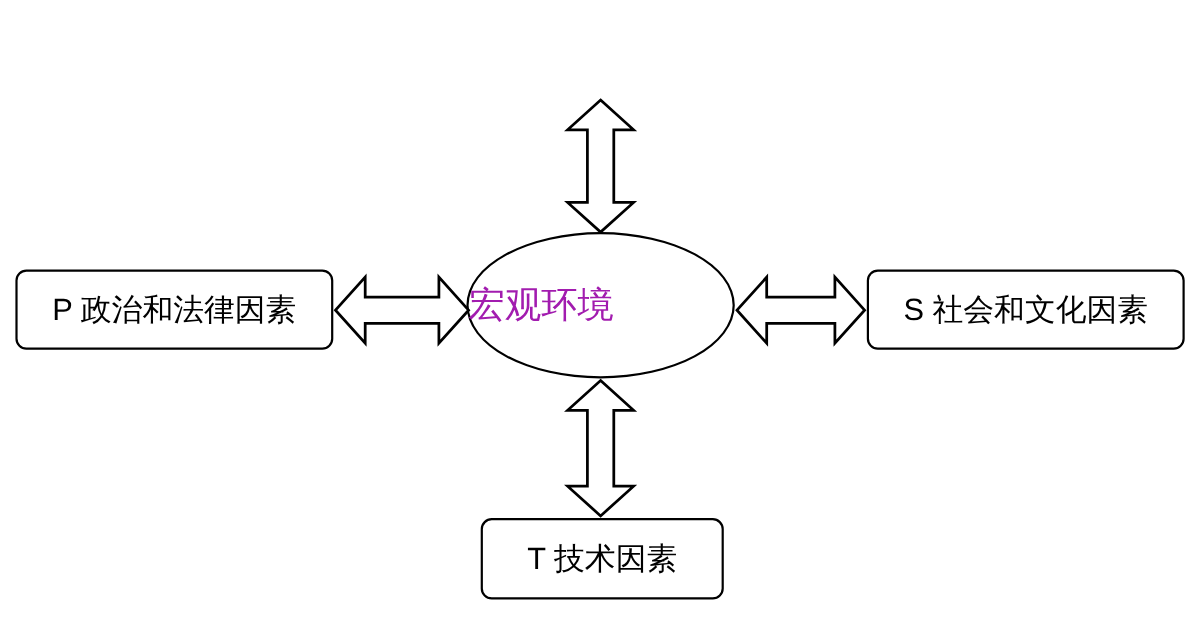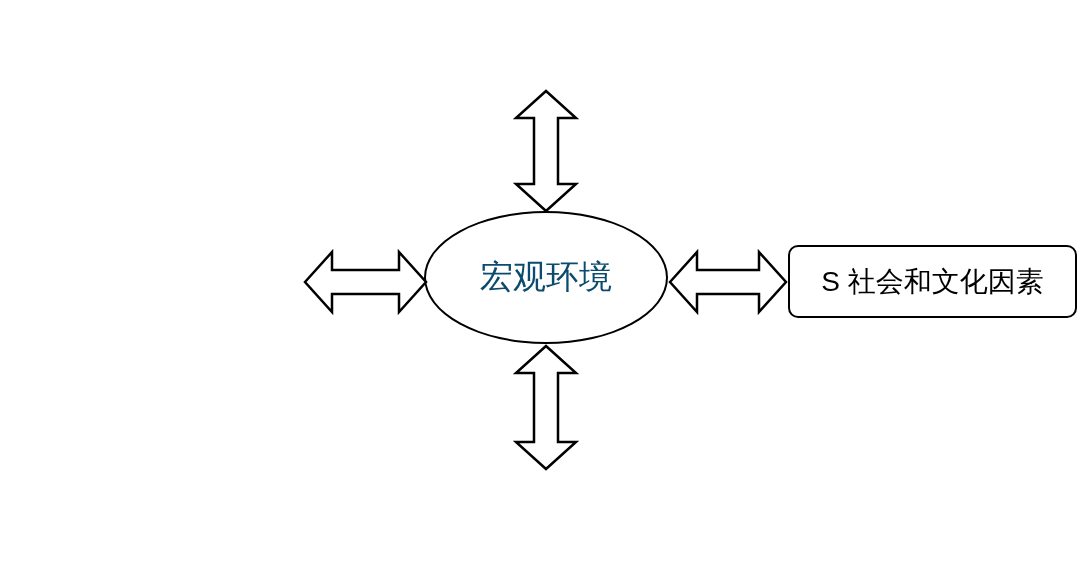--- a/index.html
+++ b/index.html
@@ -37,23 +37,22 @@
     left: 424px;
     top: 211px;
     width: 244px;
     height: 133px;
     box-sizing: border-box;
     border: 2.5px solid #000000;
     border-radius: 50%;
     background: #ffffff;
     display: flex;
     align-items: center;
-    justify-content: center;
     font-size: 33px;
-    color: #0c4a6e;
+    color: #a21caf;
     white-space: nowrap;
   }
   .arrow {
     position: absolute;
     overflow: visible;
   }
   .arrow path {
     fill: #ffffff;
     stroke: #000000;
     stroke-width: 2.5px;
@@ -63,25 +62,31 @@
   .arrow-bottom { left: 514px; top: 344px; }
   .arrow-left   { left: 303px; top: 250px; }
   .arrow-right  { left: 668px; top: 250px; }
 </style>
 </head>
 <body>
 
 <div class="canvas">
 
 
+  <div class="node node-left">
+    <span>P 政治和法律因素</span>
+  </div>
 
   <div class="node node-right">
     <span>S 社会和文化因素</span>
   </div>
 
+  <div class="node node-bottom">
+    <span>T 技术因素</span>
+  </div>
 
   <div class="ellipse">
     <span>宏观环境</span>
   </div>
 
   <svg class="arrow arrow-top" width="64" height="124" viewBox="0 0 64 124">
     <path d="M32 2 L62 29 L44 29 L44 95 L62 95 L32 122 L2 95 L20 95 L20 29 L2 29 Z"></path>
   </svg>
 
   <svg class="arrow arrow-bottom" width="64" height="127" viewBox="0 0 64 127">

